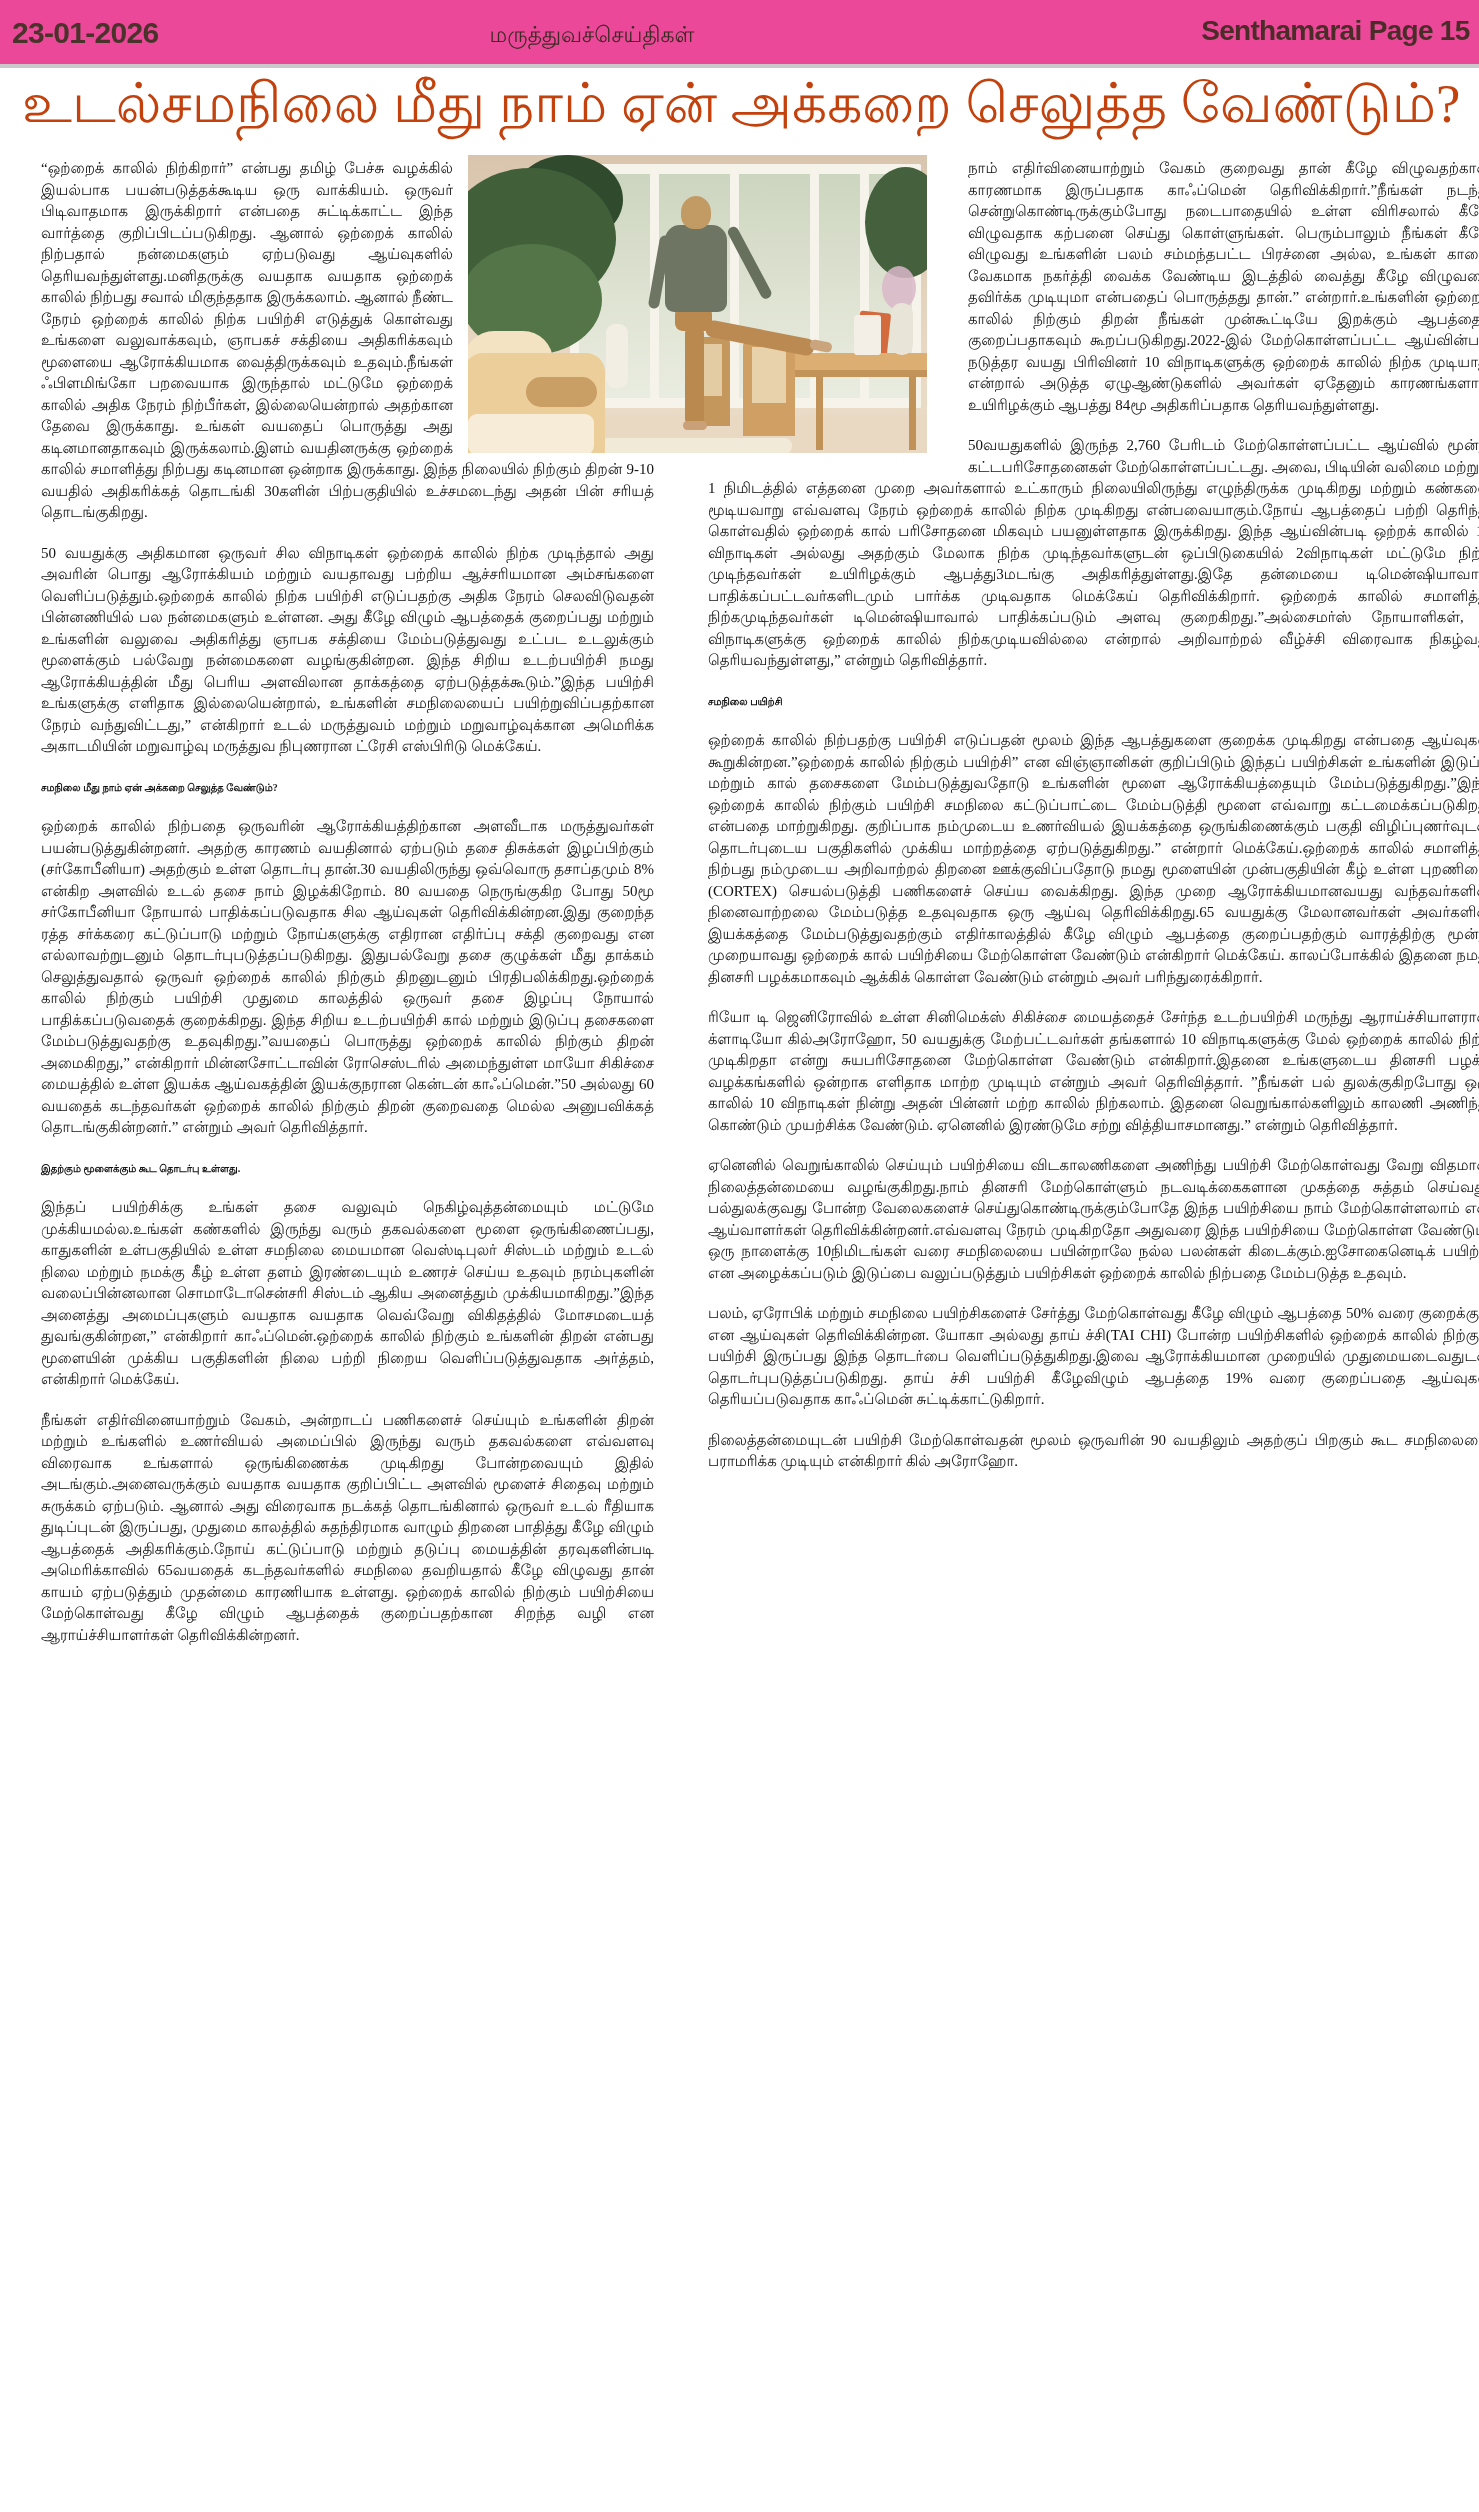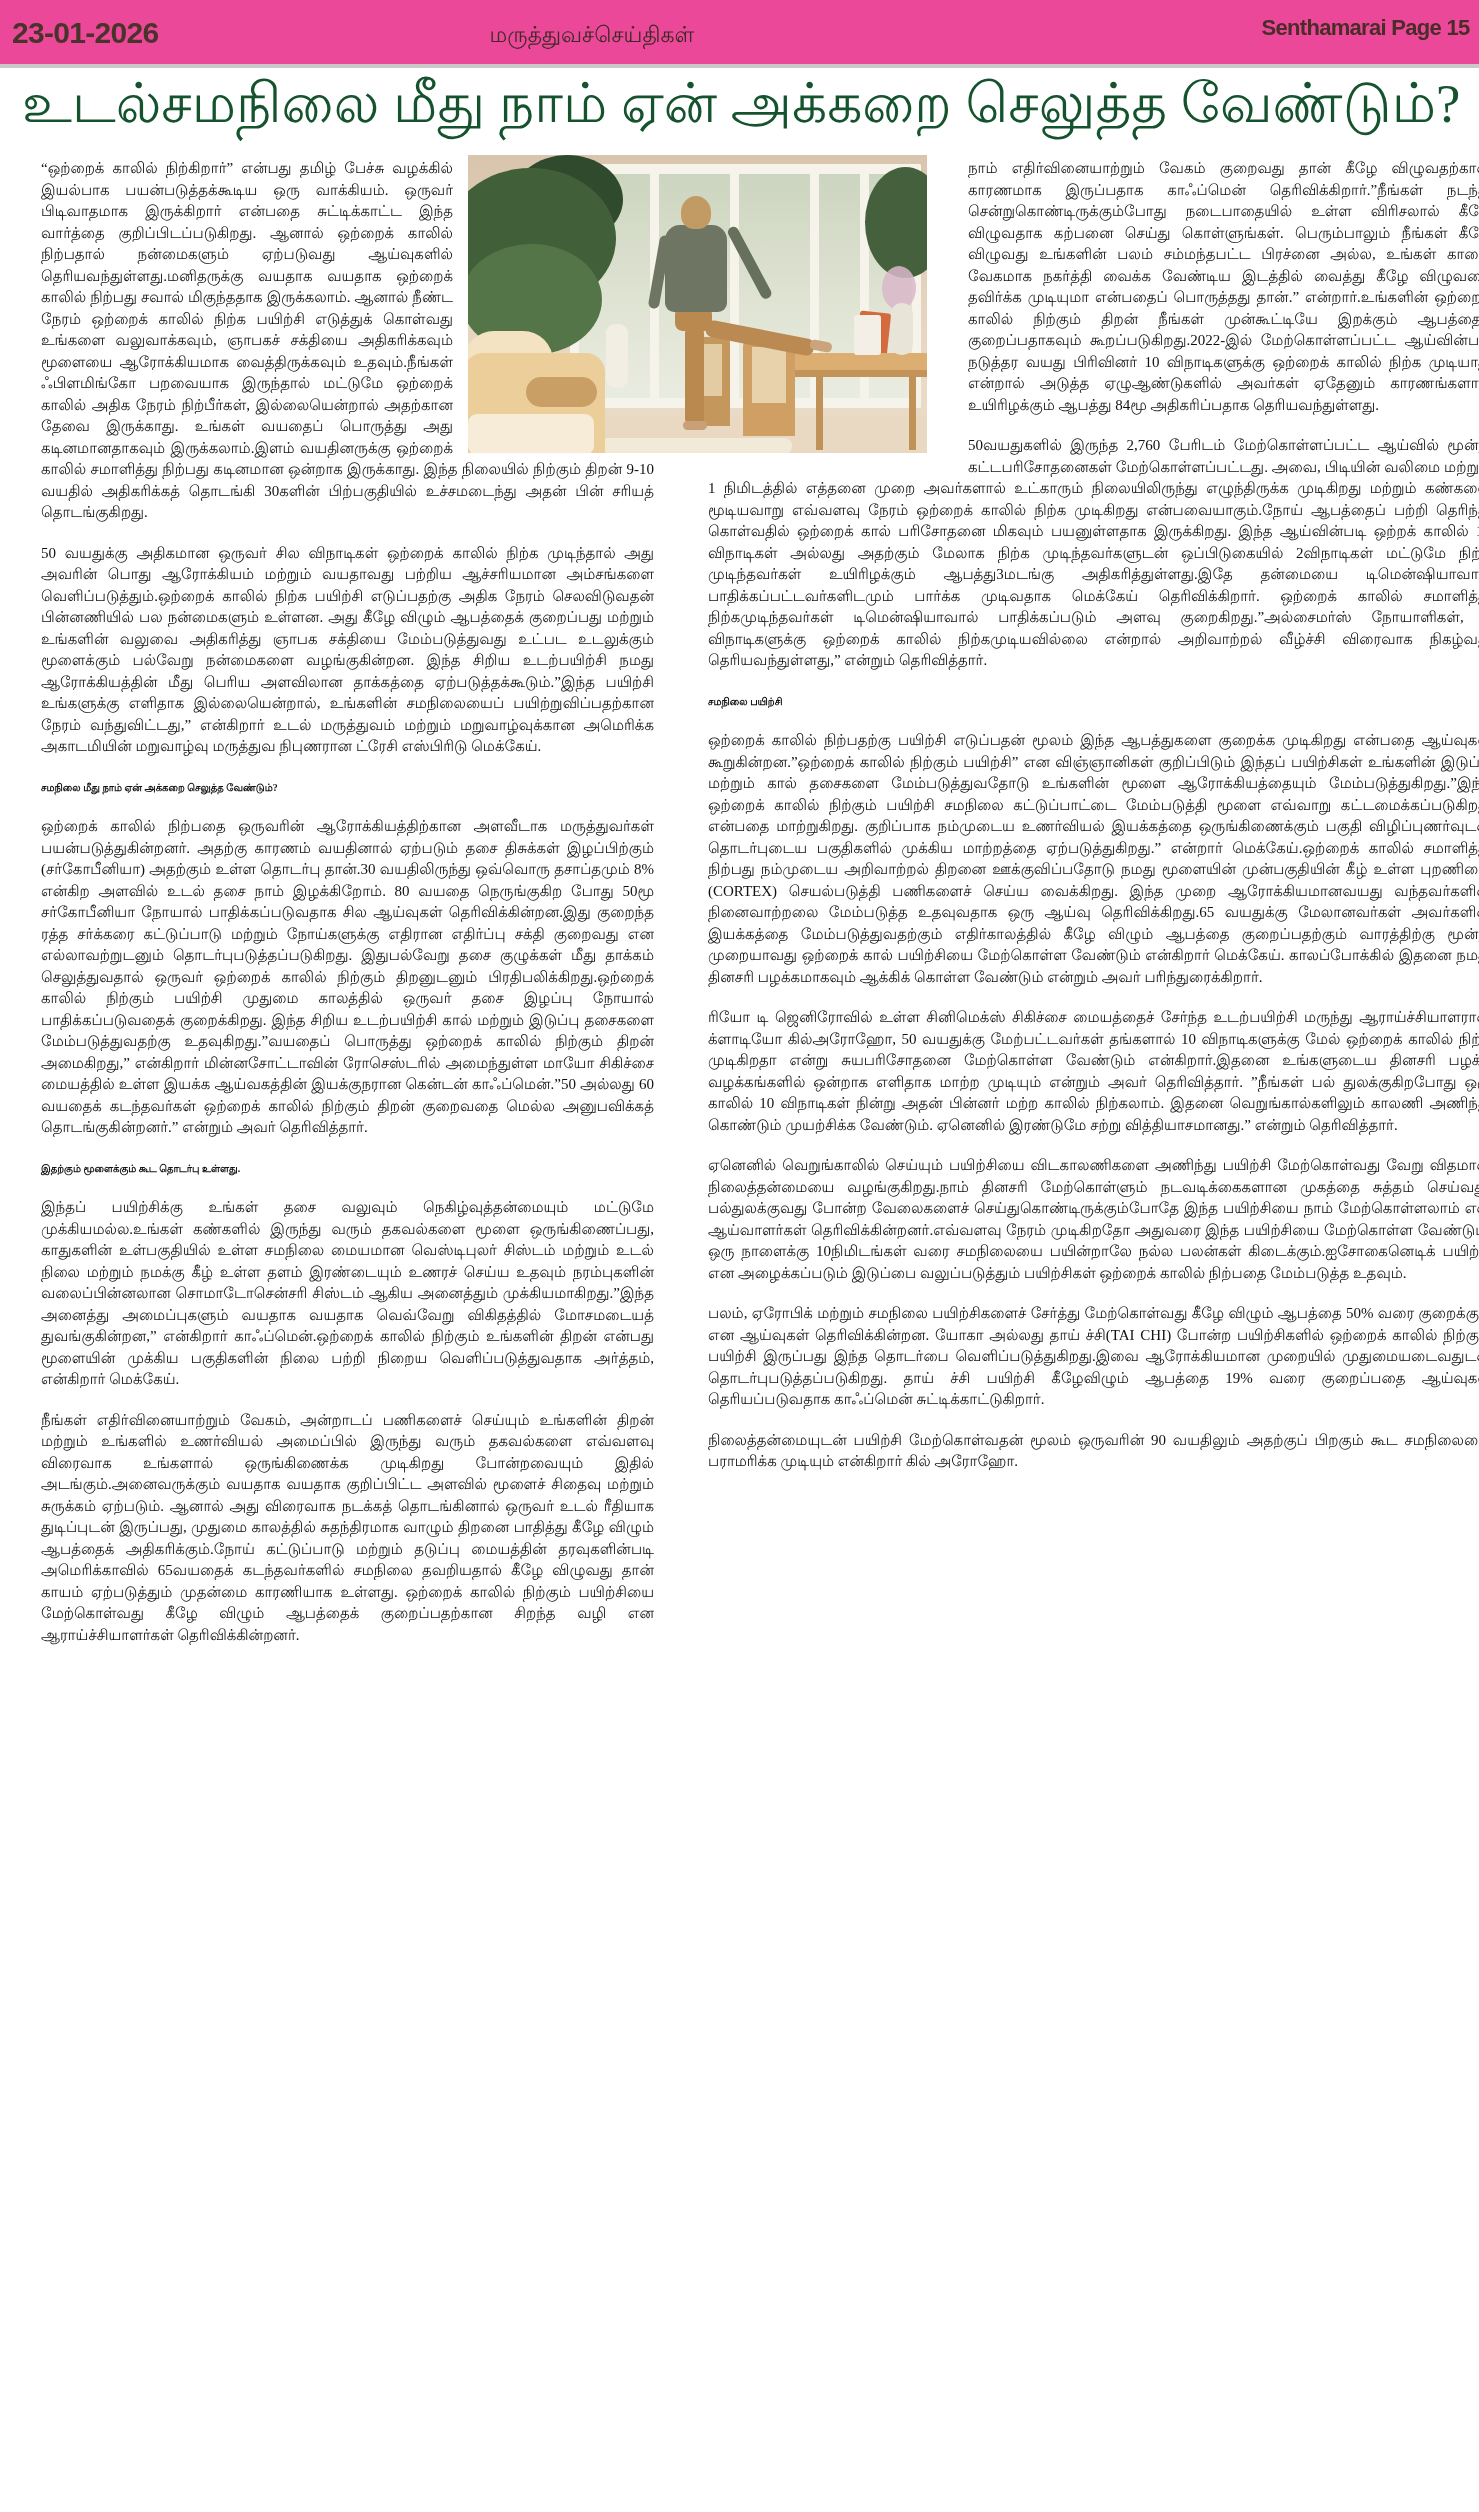--- a/index.html
+++ b/index.html
@@ -6,24 +6,24 @@
   .page{position:relative;width:1480px;height:2512px;background:#ffffff;overflow:hidden;
         font-family:"Liberation Serif", serif;color:#111;}
   
   .hdr{position:absolute;left:0;top:0;width:1480px;height:64px;background:#ec4899;
        border-bottom:4.4px solid #c9c9c9;}
   .hdr-date{position:absolute;left:12px;top:16.3px;font-family:"Liberation Sans",sans-serif;
        font-weight:bold;font-size:30px;letter-spacing:-0.7px;color:#4a332b;}
   .hdr-section{position:absolute;left:466px;top:22px;width:252px;text-align:center;
        font-size:22px;color:#3c2a24;}
   .hdr-masthead{position:absolute;right:10.4px;top:15px;font-family:"Liberation Sans",sans-serif;
-       font-weight:bold;font-size:22px;letter-spacing:-0.7px;color:#4a2c28;}
+       font-weight:bold;font-size:28px;letter-spacing:-0.7px;color:#4a2c28;}
   
   .headline{position:absolute;left:22px;top:65px;width:1436px;height:78px;margin:0;
-       font-size:55px;font-weight:normal;color:#14532d;text-align:center;line-height:77px;
+       font-size:55px;font-weight:normal;color:#c2410c;text-align:center;line-height:77px;
        white-space:nowrap;}
   
   .col{position:absolute;top:158px;font-size:15px;line-height:21.5px;text-align:justify;}
   .col1{left:41px;width:613px;}
   .col2{left:690px;width:783px;margin-left:18px;}
   .spacer-r{float:right;width:201px;height:299px;}
   .spacer-l{float:left;width:260px;height:299px;}
   .para{margin:0 0 19px 0;}
   .subhead{margin:3px 0 18px 0;font-size:10px;font-weight:bold;line-height:21.5px;}
   

